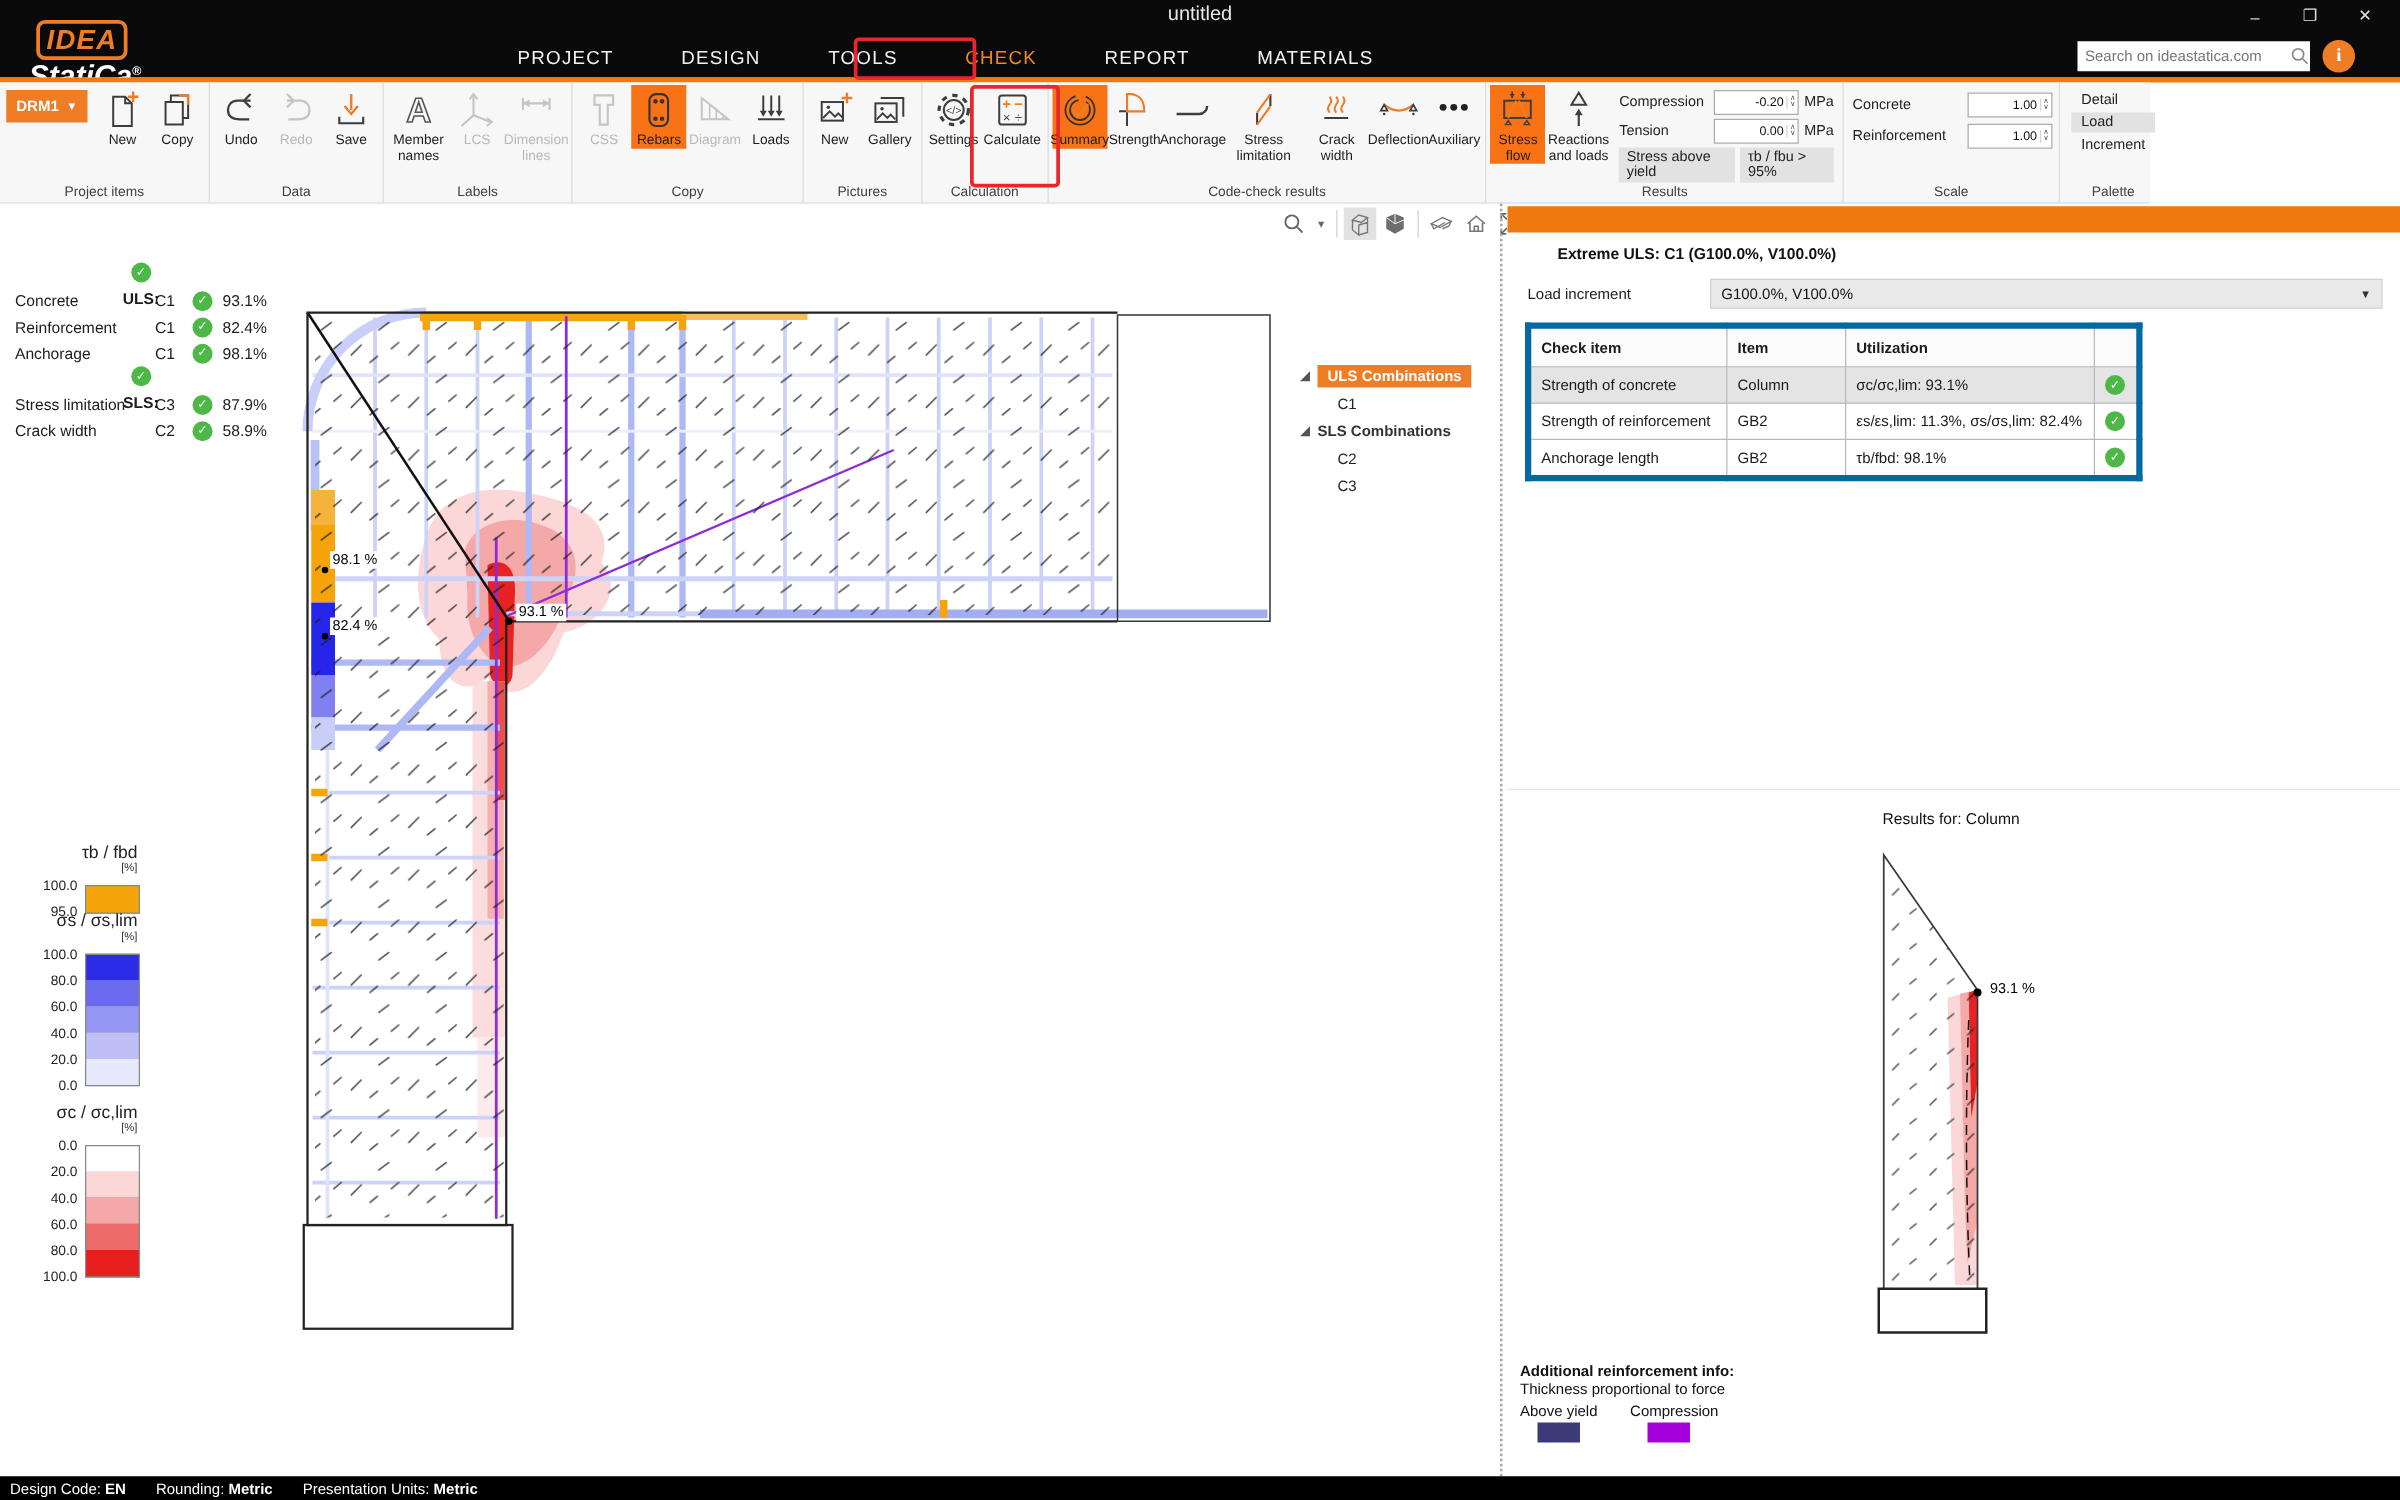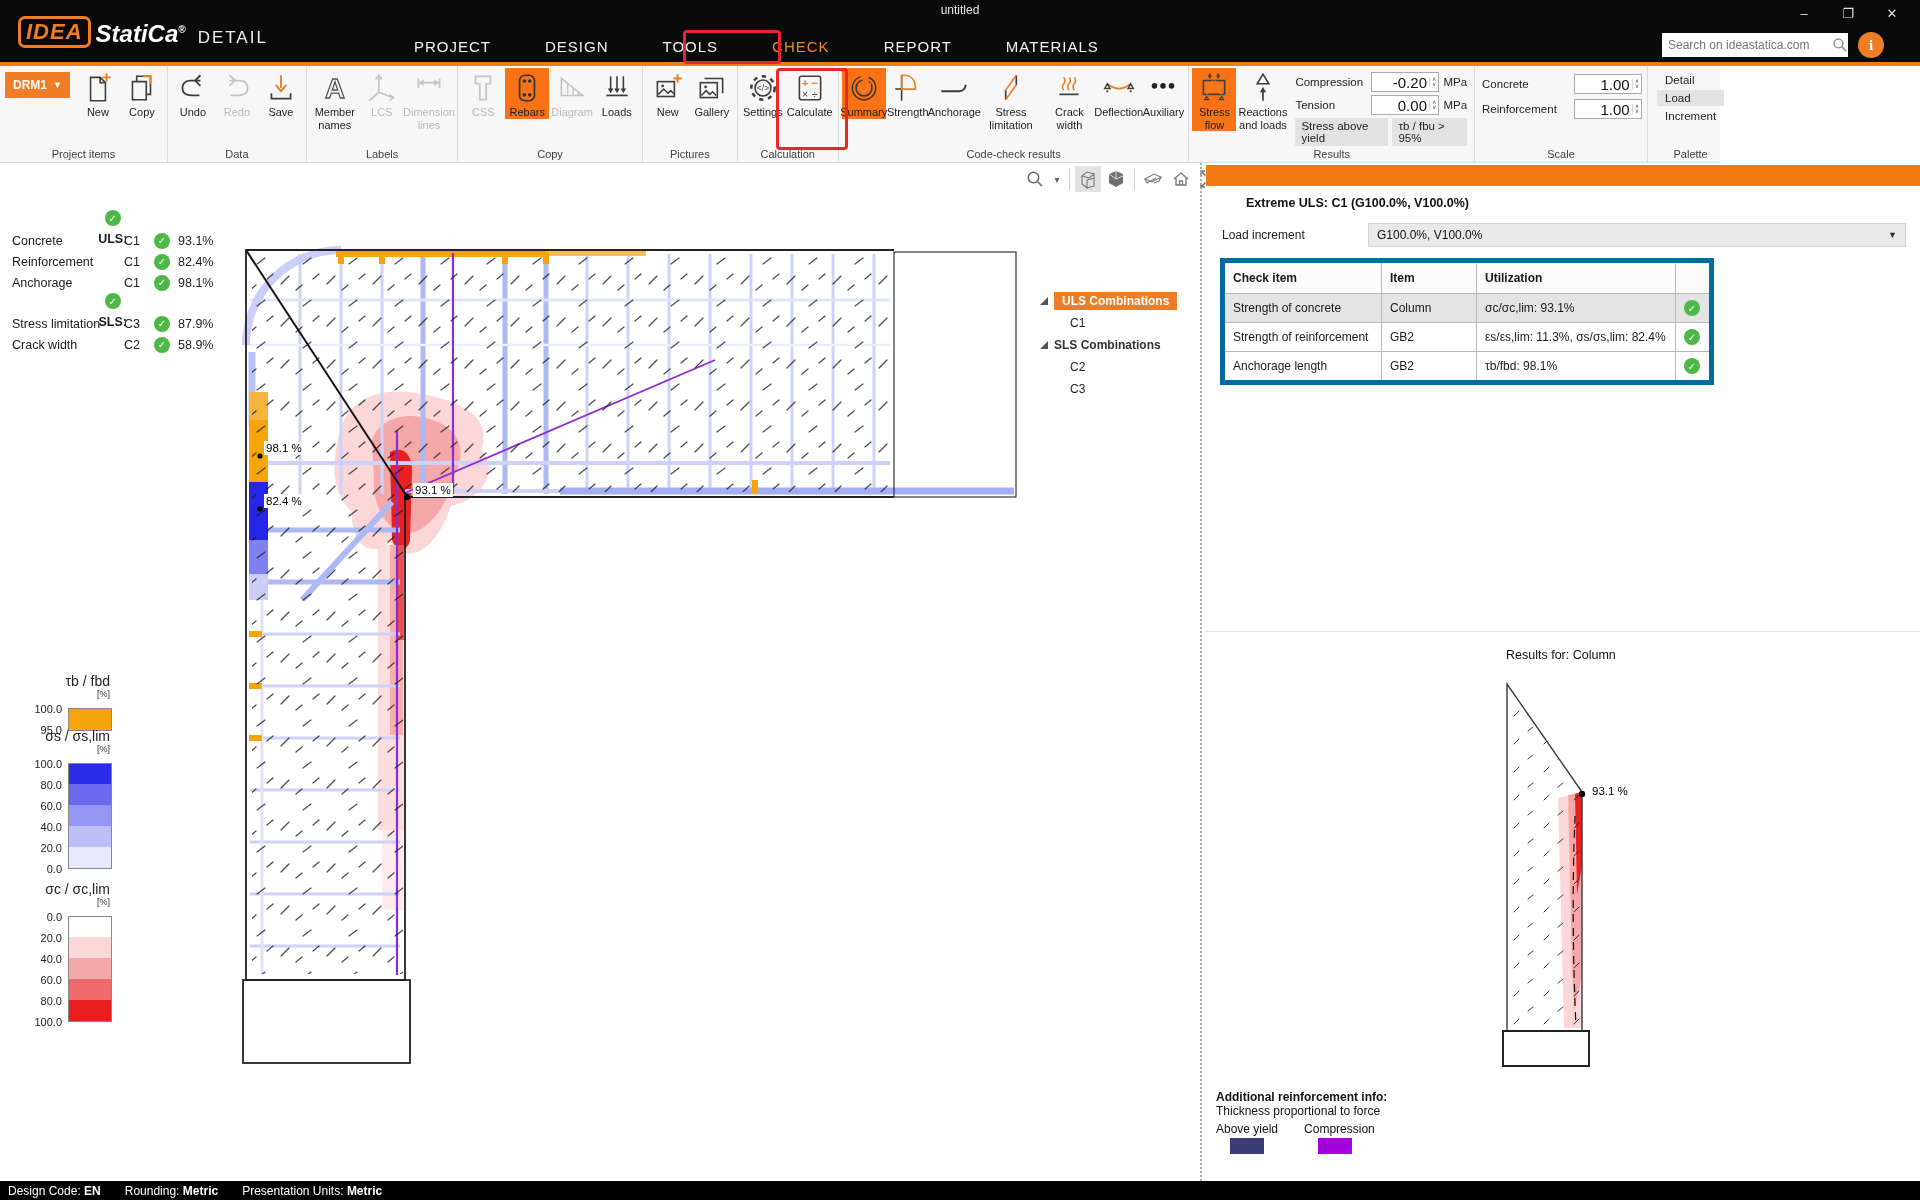--- a/index.html
+++ b/index.html
@@ -1,23 +1,23 @@
 <!DOCTYPE html>
 <html><head>
 <meta charset="utf-8">
 <style>
   html,body{margin:0;padding:0;background:#888;}
   .app{position:relative;width:1920px;height:1200px;background:#fff;overflow:hidden;
        font-family:"Liberation Sans","DejaVu Sans",sans-serif;-webkit-font-smoothing:antialiased;}
   
   .header{position:absolute;left:0;top:0;width:1920px;height:62px;background:#0a0a0a;color:#fff;}
-  .win-title{position:absolute;left:0;top:3px;width:100%;text-align:center;font-size:12px;color:#e8e8e8;}
+  .win-title{position:absolute;left:0;top:3px;width:100%;text-align:center;font-size:16px;color:#e8e8e8;}
   .win-controls{position:absolute;right:6px;top:0;display:flex;}
   .win-btn{width:44px;height:26px;display:flex;align-items:center;justify-content:center;font-size:13px;color:#e0e0e0;cursor:default;}
-  .logo{position:absolute;left:18px;top:16px;display:flex;align-items:flex-end;}
+  .logo{position:absolute;left:18px;top:16px;display:flex;align-items:center;flex-direction:column;}
   .logo-box{border:3px solid #EF7D26;border-radius:7px;color:#EF7D26;font-weight:bold;font-style:italic;
             font-size:22px;padding:0 5px;letter-spacing:1px;line-height:26px;}
   .logo-statica{color:#fff;font-weight:bold;font-style:italic;font-size:24px;margin-left:5px;}
   .logo-reg{color:#fff;font-size:10px;vertical-align:super;}
   .logo-module{color:#eee;font-size:17px;margin-left:12px;letter-spacing:2px;}
   .menu-tabs{position:absolute;left:408px;top:36px;display:flex;gap:42px;}
   .menu-tab{font-size:15px;letter-spacing:1px;color:#f2f2f2;padding:2px 6px;cursor:default;}
   .menu-tab.active{color:#EF8A1C;}
   .search-wrap{position:absolute;right:72px;top:33px;width:186px;height:24px;background:#fff;display:flex;align-items:center;}
   .search-wrap input{border:none;outline:none;flex:1;font-size:12px;padding:0 6px;color:#444;
@@ -36,21 +36,21 @@
   .rbtn .lb{font-size:11px;line-height:1.15;text-align:center;color:#1e1e1e;margin-top:1px;}
   .rbtn.sel{background:#f97316;}
   .rbtn.dis .lb{color:#b9b9b9;}
   .drm-btn{background:#EF7D26;color:#fff;font-size:12px;font-weight:bold;height:26px;display:flex;align-items:center;
            gap:6px;padding:0 8px;margin:4px 6px 0 2px;}
   .drm-btn .chev{font-size:9px;font-weight:normal;}
   .resfields{display:flex;flex-direction:column;gap:3px;padding:4px 4px 0 6px;}
   .resrow{display:flex;align-items:center;gap:4px;font-size:11.5px;color:#222;}
   .resrow .flabel{width:72px;}
   .spin{display:flex;align-items:center;border:1px solid #ababab;background:#fff;height:18px;width:66px;}
-  .spin .val{flex:1;text-align:right;font-size:15px;padding-right:2px;color:#111;}
+  .spin .val{flex:1;text-align:right;font-size:10px;padding-right:2px;color:#111;}
   .spin .chevs{display:flex;flex-direction:column;font-size:6px;line-height:5px;color:#555;padding:0 2px;border-left:1px solid #d5d5d5;}
   .flatbtn{background:#e2e2e2;font-size:11.5px;color:#222;padding:2px 6px;cursor:default;}
   .scalerows{display:flex;flex-direction:column;gap:5px;padding:6px 2px 0 4px;}
   .scalerow{display:flex;align-items:center;gap:6px;font-size:11.5px;color:#222;}
   .scalerow .flabel{width:86px;}
   .palcol{display:flex;flex-direction:column;gap:2px;padding:4px 6px 0 6px;}
   .palitem{font-size:11.5px;color:#222;padding:2px 8px;}
   .palitem.sel{background:#e2e2e2;}
   
   .canvas{position:absolute;left:0;top:163px;width:1199px;height:1018px;background:#fff;}

